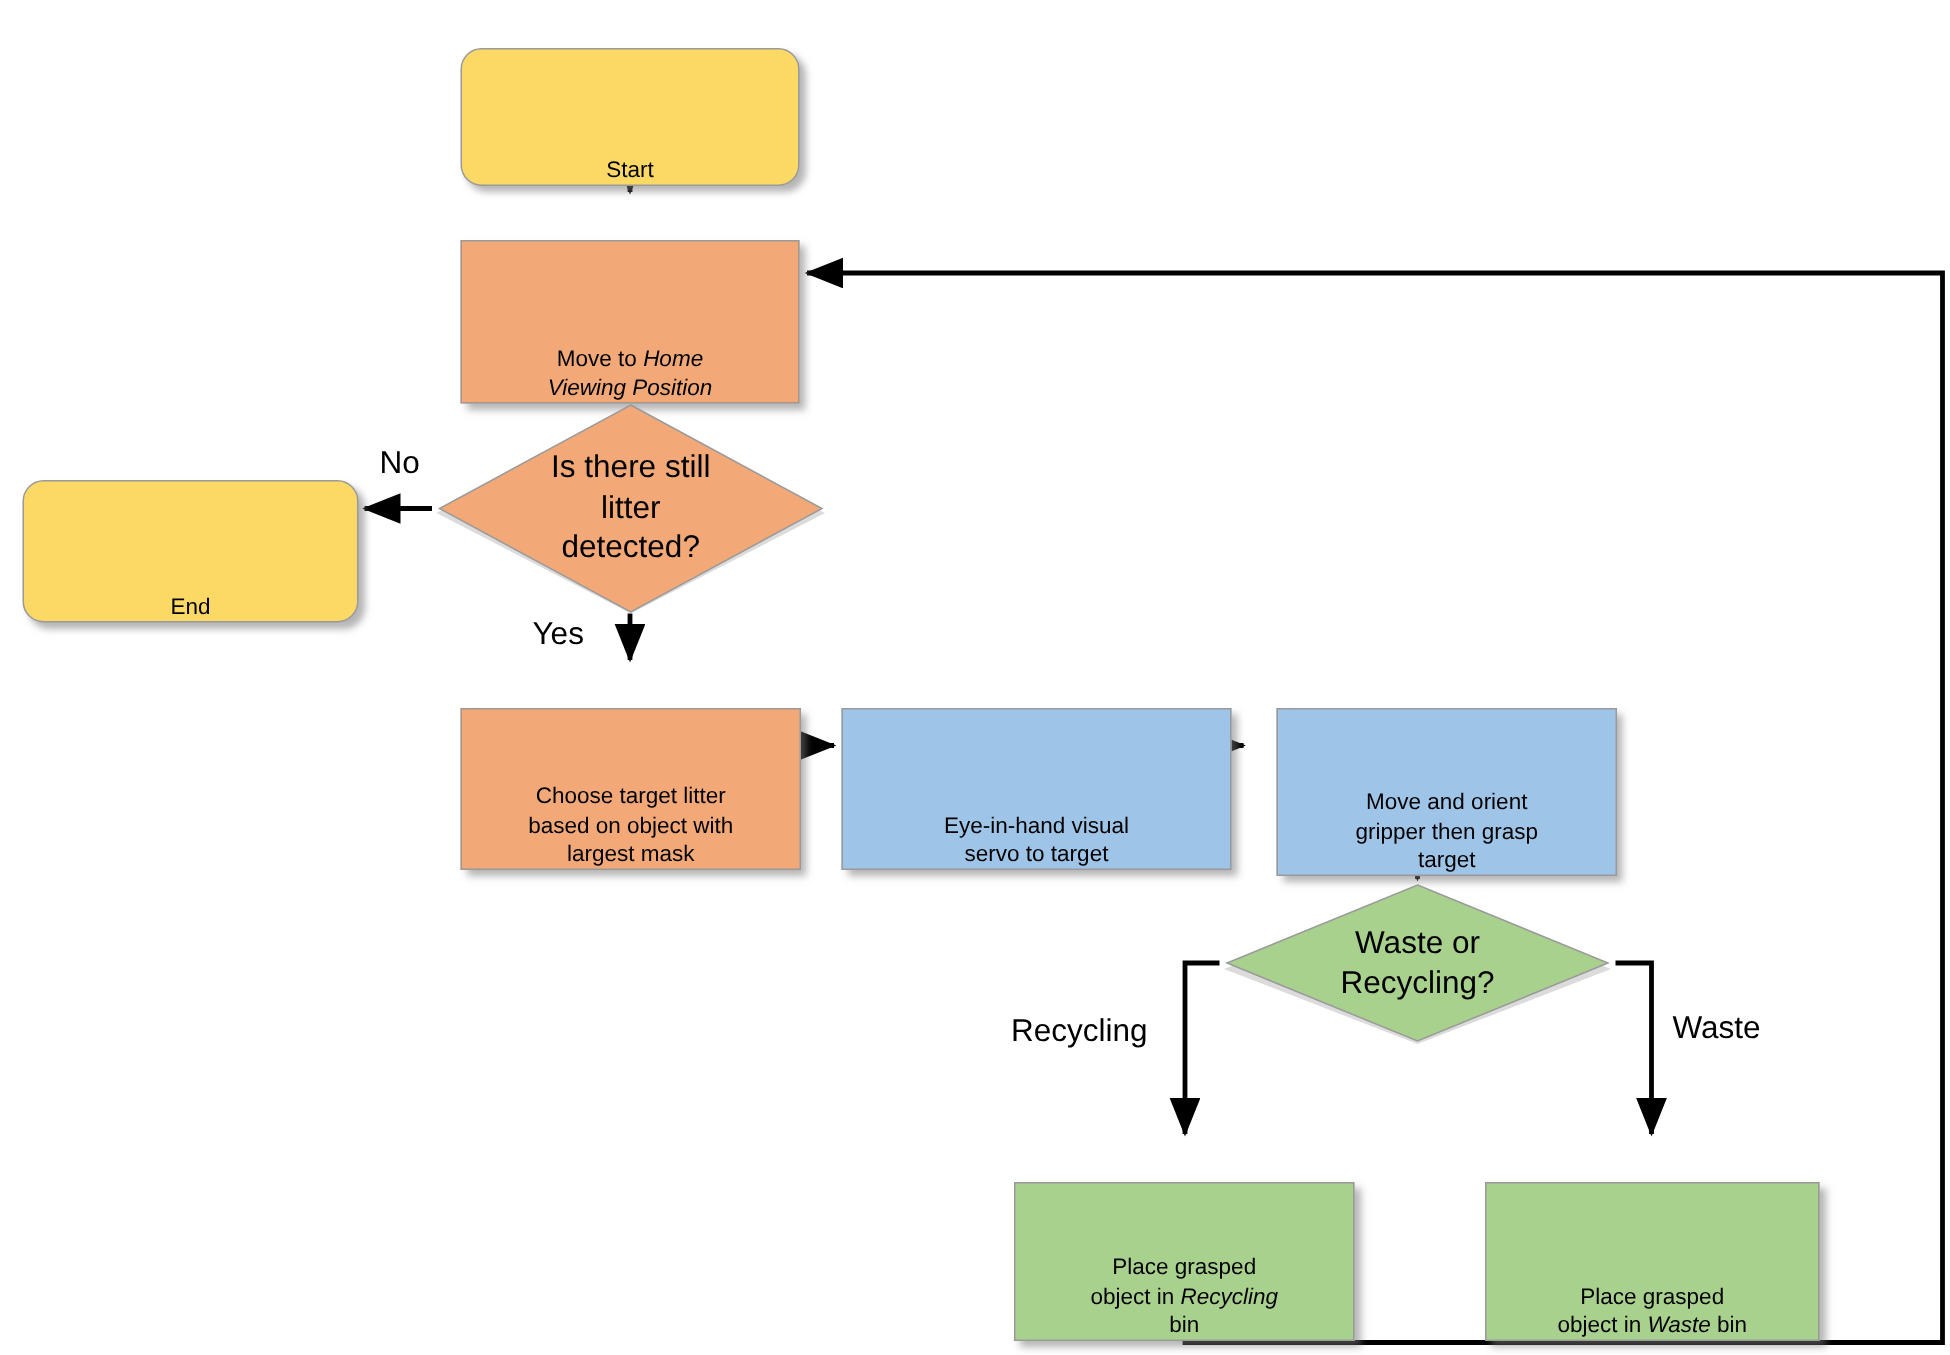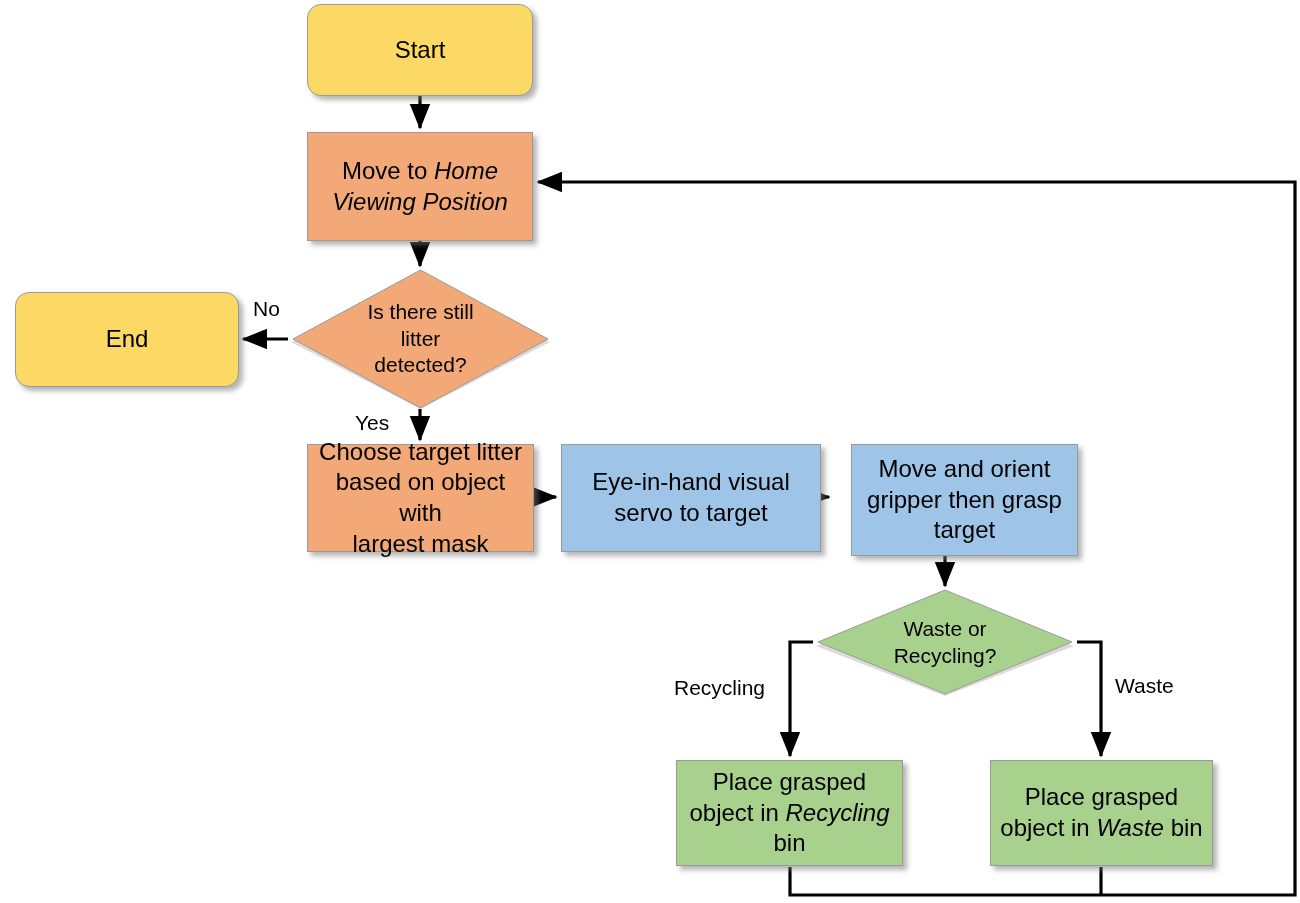--- a/index.html
+++ b/index.html
@@ -24,27 +24,28 @@
     left: 0;
     top: 0;
     width: 1300px;
     height: 903px;
     pointer-events: none;
   }
   .node {
     position: absolute;
     box-sizing: border-box;
     display: flex;
-    align-items: center;
+    align-items: flex-end;
     justify-content: center;
     text-align: center;
     color: #000000;
-    font-size: 24px;
+    font-size: 15px;
     line-height: 1.28;
     z-index: 3;
+    margin-top: 28px;
   }
   .node .txt { padding: 0 8px; }
   .rect {
     border: 1px solid #9a9a9a;
     box-shadow: 4px 4px 5px rgba(120,120,120,0.55);
   }
   .rounded {
     border-radius: 14px;
     border: 1px solid #9a9a9a;
     box-shadow: 4px 4px 5px rgba(120,120,120,0.55);

